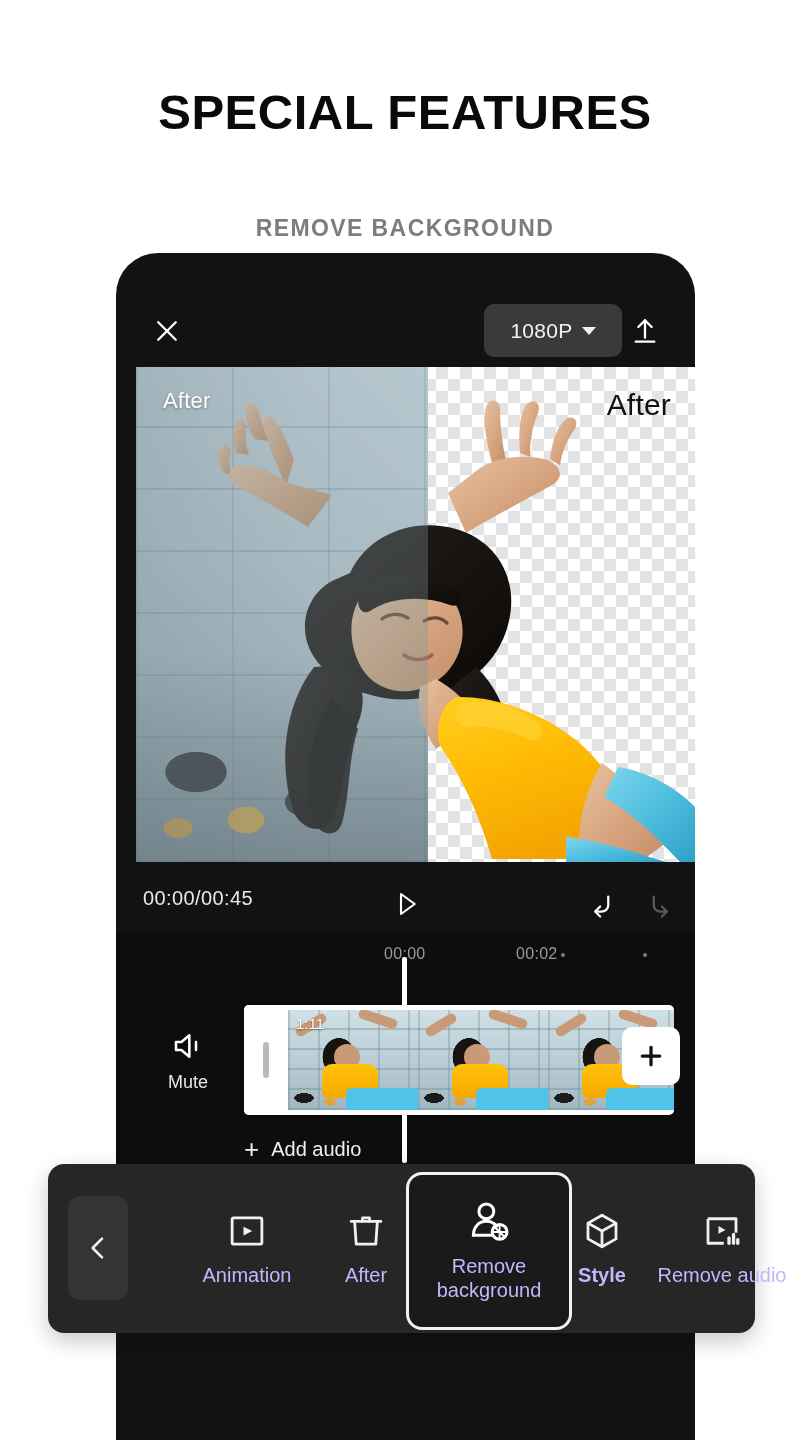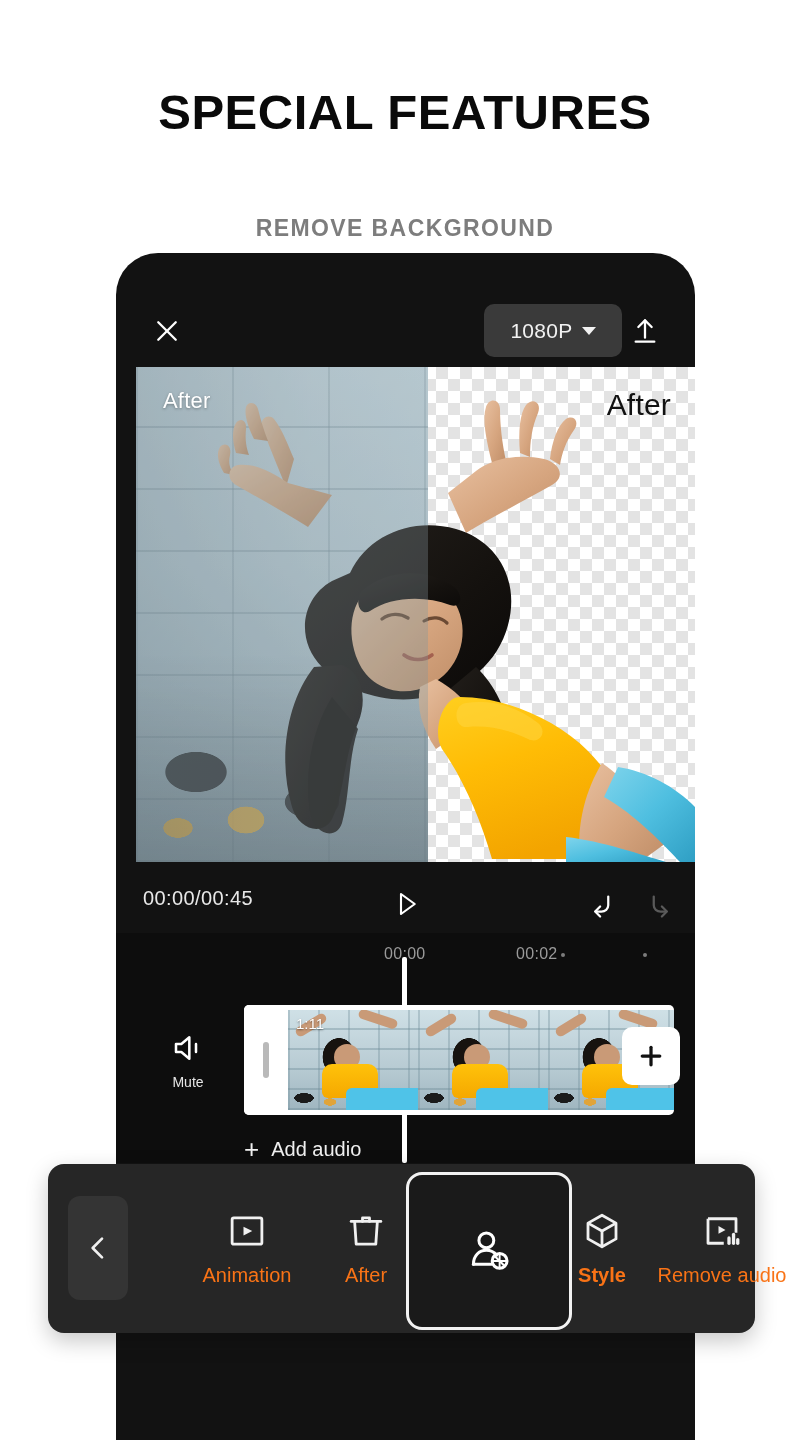--- a/index.html
+++ b/index.html
@@ -160,21 +160,21 @@
     position:absolute; top:20px; width:4px;height:4px;border-radius:50%;background:#7c7c7c;
   }
   #playhead{
     position:absolute; left:286px; top:24px; width:5px; height:206px;
     background:#ffffff; border-radius:2px;
   }
   #mute-btn{
     position:absolute; left:30px; top:87px; width:84px; height:82px;
     display:flex; flex-direction:column; align-items:center; justify-content:center; gap:10px;
   }
-  #mute-label{color:#e6e6e6; font-size:14px;}
+  #mute-label{color:#e6e6e6; font-size:18px;}
   #clip-track{
     position:absolute; left:128px; top:72px; width:430px; height:110px;
   }
   #clip{
     position:absolute; left:0; top:0; width:430px; height:110px;
     background:#ffffff; border-radius:5px; overflow:hidden;
   }
   #clip-handle-left{
     position:absolute; left:0; top:0; width:44px; height:110px;
     background:#ffffff; display:flex; align-items:center; justify-content:center; z-index:3;
@@ -250,21 +250,21 @@
   }
   #back-btn{
     position:absolute; left:20px; top:32px; width:60px; height:104px;
     background:#343434; border-radius:12px;
     display:flex;align-items:center;justify-content:center;
   }
   .tool{
     position:absolute; top:30px; height:110px;
     display:flex; flex-direction:column; align-items:center; justify-content:center; gap:12px;
   }
-  .tool .t-label{color:#f97316; font-size:20px; text-align:center; line-height:1.18;}
+  .tool .t-label{color:#c4b5fd; font-size:20px; text-align:center; line-height:1.18;}
   #tool-animation{left:118px; width:162px;}
   #tool-delete{left:256px; width:124px;}
   #tool-remove-bg{
     left:358px; top:8px; width:160px; height:152px;
     border:3px solid #f2f2f2; border-radius:16px; background:#1a1a1a;
     gap:10px;
   }
   #tool-style{left:500px; width:108px;font-weight:bold;}
   #tool-extract{left:584px; width:180px;}
 
@@ -540,20 +540,21 @@
     <span class="icon-wrap">
       <svg width="46" height="46" viewBox="0 0 26 26" fill="none" stroke="#ffffff" stroke-width="1.7" stroke-linejoin="round" stroke-linecap="round">
         <circle cx="11.5" cy="7" r="4.2"></circle>
         <path d="M4.2 20.5 C4.2 15.6 7.5 12.6 11.5 12.6 C14 12.6 16 13.7 17.3 15.4"></path>
         <path d="M4.2 20.5 L14.5 20.5"></path>
         <circle cx="19" cy="18.6" r="4.2" fill="none"></circle>
         <path d="M16.6 16.2 L21.4 21" stroke-width="1.2"></path>
         <path d="M19 14.4 L19 22.8 M14.8 18.6 L23.2 18.6" stroke-width="1.1"></path>
       </svg>
     </span>
+    <span class="t-label"><span>Remove</span><br><span>background</span></span>
   </div>
 
   <div class="tool" id="tool-style">
     <span class="icon-wrap">
       <svg width="42" height="42" viewBox="0 0 24 24" fill="none" stroke="#f0f0f0" stroke-width="1.6" stroke-linejoin="round">
         <path d="M12 3 L20 7.5 L20 16.5 L12 21 L4 16.5 L4 7.5 Z"></path>
         <path d="M4 7.5 L12 12 L20 7.5"></path>
           <path d="M12 12 L12 21"></path>
       </svg>
     </span>

